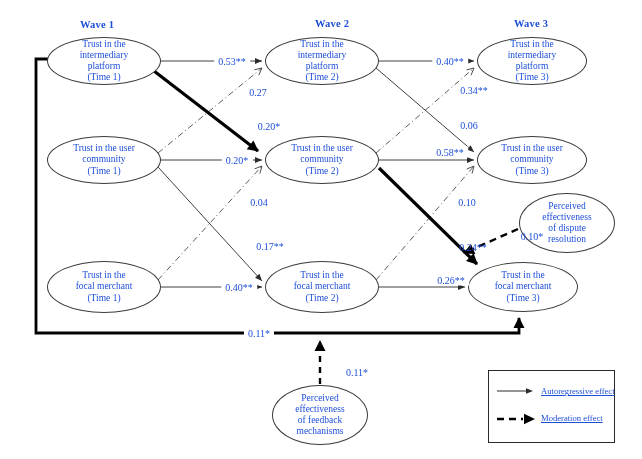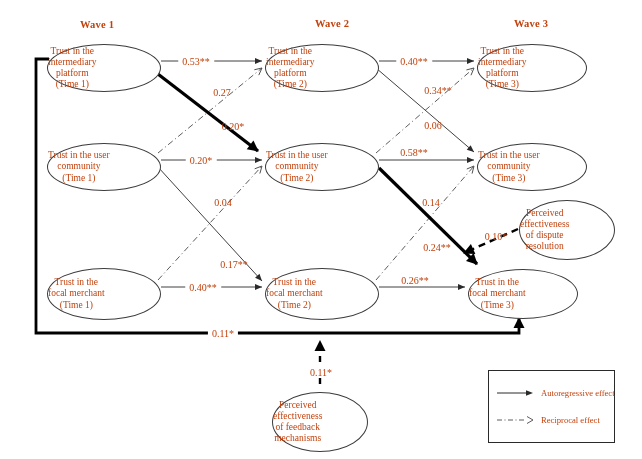--- a/index.html
+++ b/index.html
@@ -1,43 +1,43 @@
 <!DOCTYPE html>
 <html><head>
 <meta charset="utf-8">
 <style>
   html,body { margin:0; padding:0; background:#ffffff; }
   .stage {
     position:relative; width:642px; height:459px; background:#ffffff;
-    font-family:"Liberation Serif", serif; color:#c2410c; overflow:hidden;
+    font-family:"Liberation Serif", serif; color:#1d4ed8; overflow:hidden;
   }
   svg.wires { position:absolute; left:0; top:0; }
   .node {
     position:absolute; box-sizing:border-box;
     border:1px solid #3c3c3c; border-radius:50%;
-    display:flex; align-items:center; 
-    text-align:center; background:#ffffff;margin-top:7px;
+    display:flex; align-items:center; justify-content:center;
+    text-align:center; background:#ffffff;
   }
   .node-label { white-space:pre-line; font-size:9.5px; line-height:1.16; }
   .wave {
     position:absolute; transform:translate(-50%,-50%);
     font-weight:bold; font-size:10.5px; letter-spacing:0.2px;
   }
   .coef {
     position:absolute; transform:translate(-50%,-50%);
-    font-size:10px; white-space:nowrap;
+    font-size:10px; white-space:nowrap;margin-left:36px;
   }
   .coef.bg { background:#ffffff; padding:0 4px; }
   .legend {
     position:absolute; left:488px; top:370px; width:127px; height:73px;
     box-sizing:border-box; border:1px solid #2a2a2a; background:#ffffff;
     display:flex; flex-direction:column; justify-content:space-evenly;
     padding:3px 4px 3px 7px;
   }
-  .lrow { display:flex; align-items:center; gap:5px; height:14px; }
+  .lrow { display:flex; align-items:flex-start; gap:5px; height:14px;text-decoration:underline; }
   .lrow svg { flex:0 0 auto; display:block; }
   .lrow span { font-size:8.6px; white-space:nowrap; }
 </style>
 </head>
 <body>
 
 <div class="stage">
 
   <svg class="wires" width="642" height="459" viewBox="0 0 642 459">
     <defs>
@@ -142,45 +142,45 @@
 effectiveness
 of feedback
 mechanisms</span>
   </div>
 
   <span class="coef bg" style="left:196px;top:61px">0.53**</span>
   <span class="coef" style="left:222px;top:92px">0.27</span>
   <span class="coef" style="left:233px;top:126px">0.20*</span>
   <span class="coef bg" style="left:201px;top:160px">0.20*</span>
   <span class="coef" style="left:223px;top:202px">0.04</span>
-  <span class="coef" style="left:234px;top:264px">0.17**</span>
+  <span class="coef" style="left:234px;top:246px">0.17**</span>
   <span class="coef bg" style="left:203px;top:287px">0.40**</span>
 
   <span class="coef bg" style="left:414px;top:61px">0.40**</span>
   <span class="coef" style="left:438px;top:90px">0.34**</span>
   <span class="coef" style="left:433px;top:125px">0.06</span>
   <span class="coef bg" style="left:414px;top:152px">0.58**</span>
-  <span class="coef" style="left:431px;top:202px">0.14</span>
+  <span class="coef" style="left:431px;top:202px">0.10</span>
   <span class="coef" style="left:437px;top:247px">0.24**</span>
   <span class="coef" style="left:496px;top:236px">0.10*</span>
   <span class="coef bg" style="left:415px;top:280px">0.26**</span>
 
   <span class="coef bg" style="left:223px;top:333px">0.11*</span>
   <span class="coef bg" style="left:321px;top:372px">0.11*</span>
 
   <div class="legend">
     <div class="lrow">
       <svg width="40" height="10" viewBox="0 0 40 10">
         <line x1="1" y1="5" x2="31" y2="5" stroke="#2a2a2a" stroke-width="1"></line>
         <path d="M37,5 l-7,-2.8 l0,5.6 z" fill="#2a2a2a"></path>
       </svg>
       <span>Autoregressive effect</span>
     </div>
     <div class="lrow">
-      <svg width="40" height="10" viewBox="0 0 40 10">
-        <line x1="1" y1="5" x2="30" y2="5" stroke="#4a4a4a" stroke-width="0.9" stroke-dasharray="5 2.5 1 2.5"></line>
-        <path d="M31,1.5 L37,5 L31,8.5" fill="none" stroke="#4a4a4a" stroke-width="0.9"></path>
+      <svg width="40" height="12" viewBox="0 0 40 12">
+        <line x1="1" y1="6" x2="27" y2="6" stroke="#000" stroke-width="2.6" stroke-dasharray="7 5"></line>
+        <path d="M39,6 l-11,-5.2 l0,10.4 z" fill="#000"></path>
       </svg>
-      <span>Reciprocal effect</span>
+      <span>Moderation effect</span>
     </div>
   </div>
 
 </div>
 
 </body></html>

